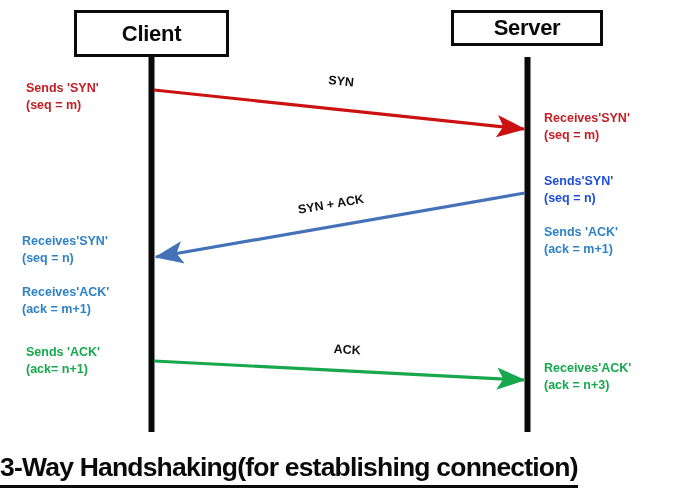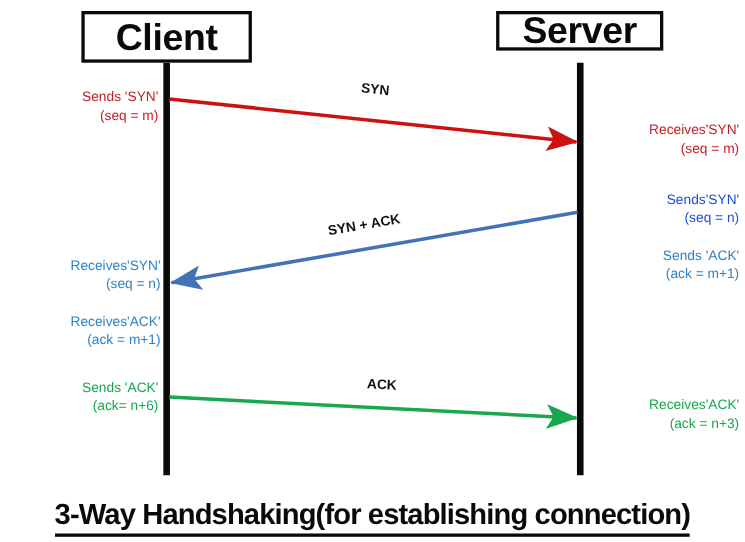--- a/index.html
+++ b/index.html
@@ -31,55 +31,55 @@
     border: 3px solid #0a0a0a;
     background: #ffffff;
     box-sizing: border-box;
     display: flex;
     align-items: center;
     justify-content: center;
   }
   .node-box .node-label {
     font-family: "Liberation Sans", sans-serif;
     font-weight: bold;
-    font-size: 34px;
+    font-size: 22px;
     color: #0a0a0a;
     letter-spacing: -0.3px;
     line-height: 1;
   }
   #client-box { left: 74px;  top: 10px; width: 155px; height: 47px; }
   #server-box { left: 451px; top: 10px; width: 152px; height: 36px; }
 
   .annot {
     position: absolute;
     font-family: "Liberation Sans", sans-serif;
-    font-weight: normal;
+    font-weight: bold;
     font-size: 12.5px;
     line-height: 17px;
-    text-align: right;
+    text-align: left;
     white-space: nowrap;
   }
   .annot .ln { display: block; }
 
   .msg-label {
     position: absolute;
     font-family: "Liberation Sans", sans-serif;
     font-weight: bold;
     font-size: 12.5px;
     color: #111111;
     white-space: nowrap;
     transform-origin: left top;
   }
 
   #caption {
     position: absolute;
     left: 0;
     top: 452px;
     width: 677px;
-    text-align: center;
+    text-align: left;
     font-family: "Liberation Sans", sans-serif;
     font-weight: bold;
     font-size: 26.5px;
     color: #0a0a0a;
     letter-spacing: -0.8px;
     white-space: nowrap;
   }
   #caption .cap-text {
     border-bottom: 3px solid #0a0a0a;
     padding-bottom: 2px;
@@ -153,21 +153,21 @@
     <span class="ln">(seq = n)</span>
   </div>
 
   <div class="annot" style="left:22px; top:284px; width:124px; color:#2e82c6;">
     <span class="ln">Receives'ACK'</span>
     <span class="ln">(ack = m+1)</span>
   </div>
 
   <div class="annot" style="left:26px; top:344px; width:118px; color:#17a84e;">
     <span class="ln">Sends 'ACK'</span>
-    <span class="ln">(ack= n+6)</span>
+    <span class="ln">(ack= n+1)</span>
   </div>
 
   <div class="annot" style="left:544px; top:360px; width:128px; color:#17a84e;">
     <span class="ln">Receives'ACK'</span>
     <span class="ln">(ack = n+3)</span>
   </div>
 
   <div id="caption">
     <span class="cap-text">3-Way Handshaking(for establishing connection)</span>
   </div>

